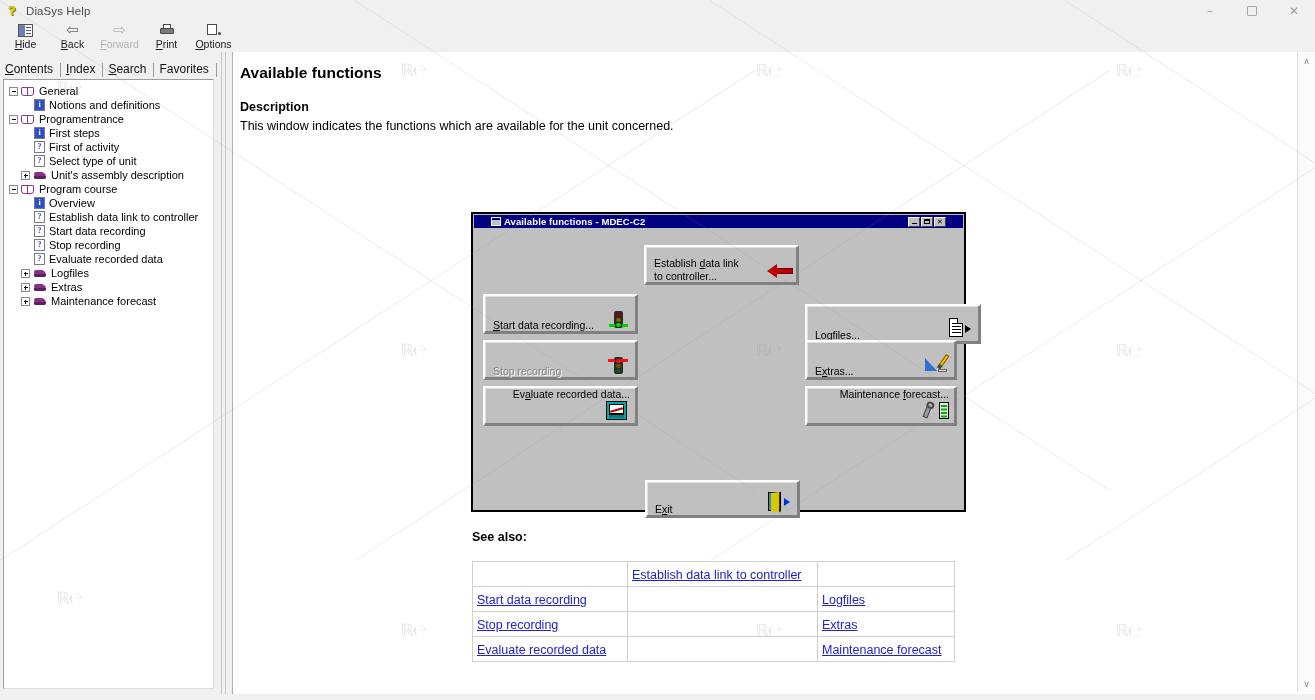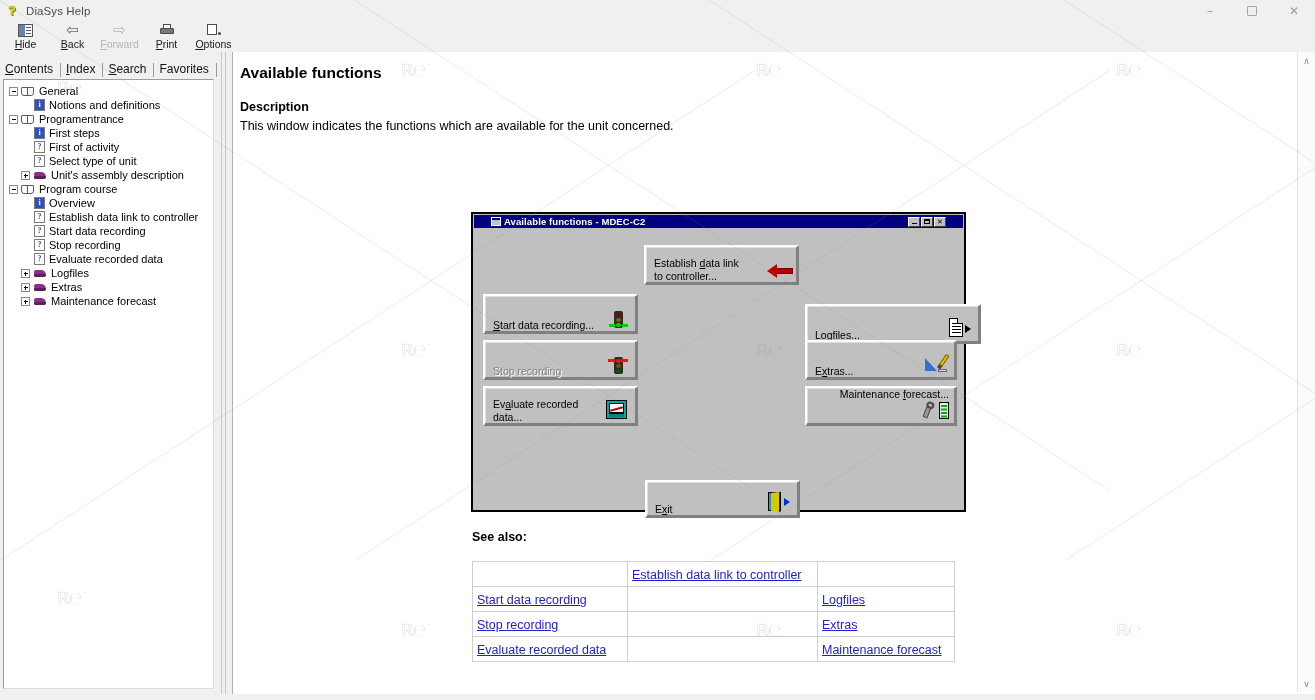--- a/index.html
+++ b/index.html
@@ -802,21 +802,21 @@
               <div class="tl red">
                   <div class="box"></div>
                   <div class="l1"></div>
                   <div class="l2"></div>
                   <div class="l3"></div>
                   <div class="rays"></div>
                 </div>
             </div>
           </div>
 
-          <div class="w95btn" style="left:10px; top:157px; width:155px; height:40px;">
+          <div class="w95btn" style="left:10px; top:157px; width:155px; height:40px;flex-direction:column;">
             <div class="lbl">Ev<u>a</u>luate recorded data...</div>
             <div class="bico">
               <div class="chartico">
                   <div class="base"></div>
                 </div>
             </div>
           </div>
 
           <div class="w95btn" style="left:332px; top:75px; width:176px; height:40px;">
             <div class="lbl"><u>L</u>ogfiles...</div>

